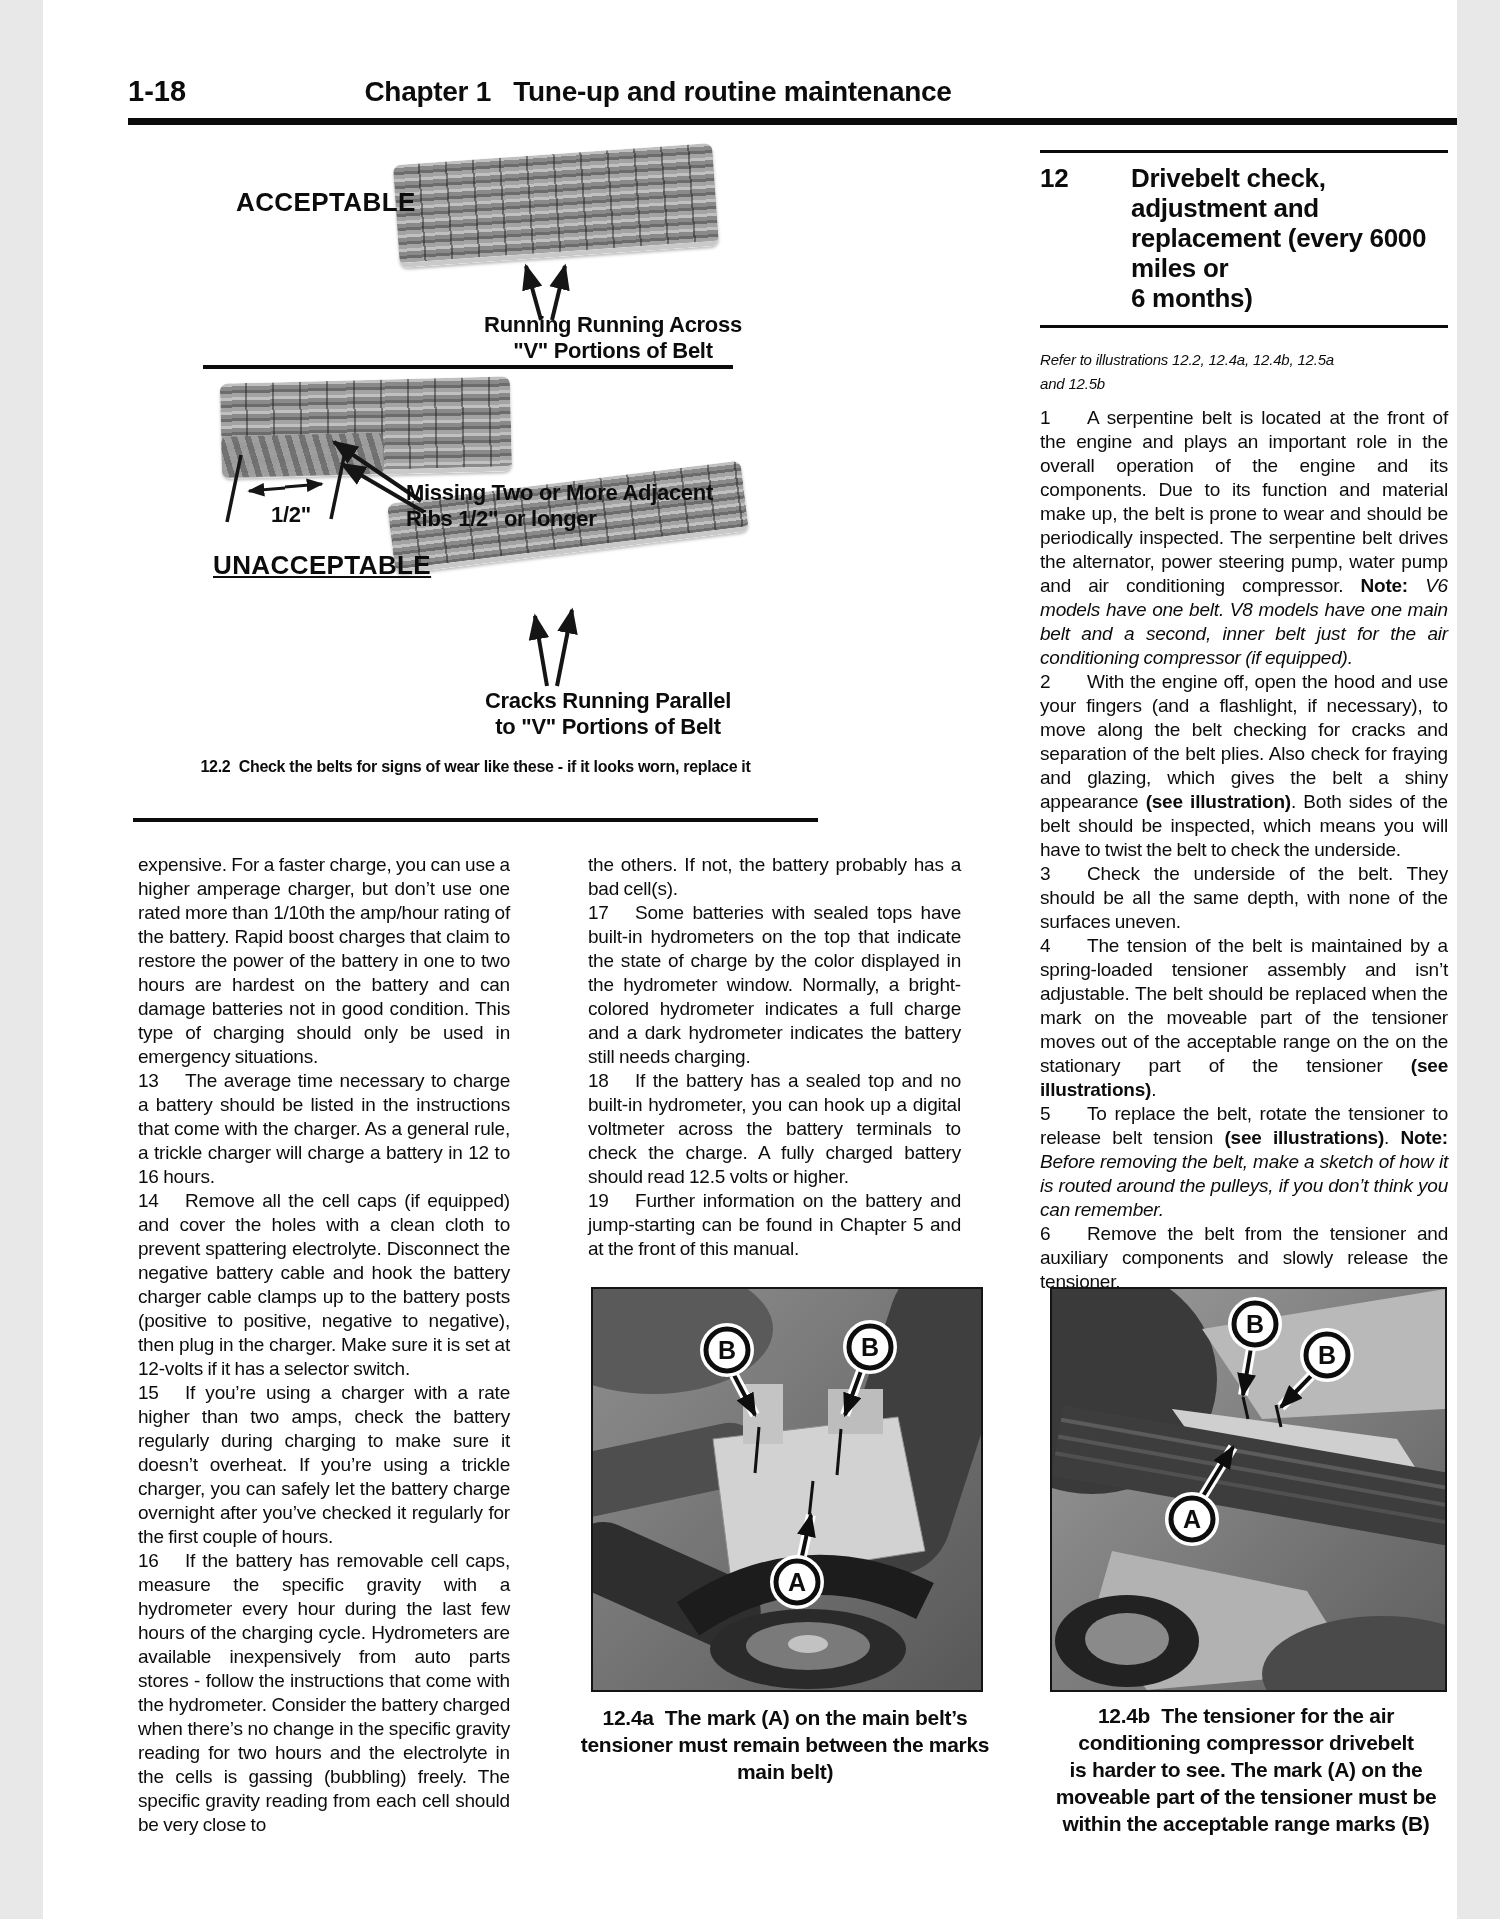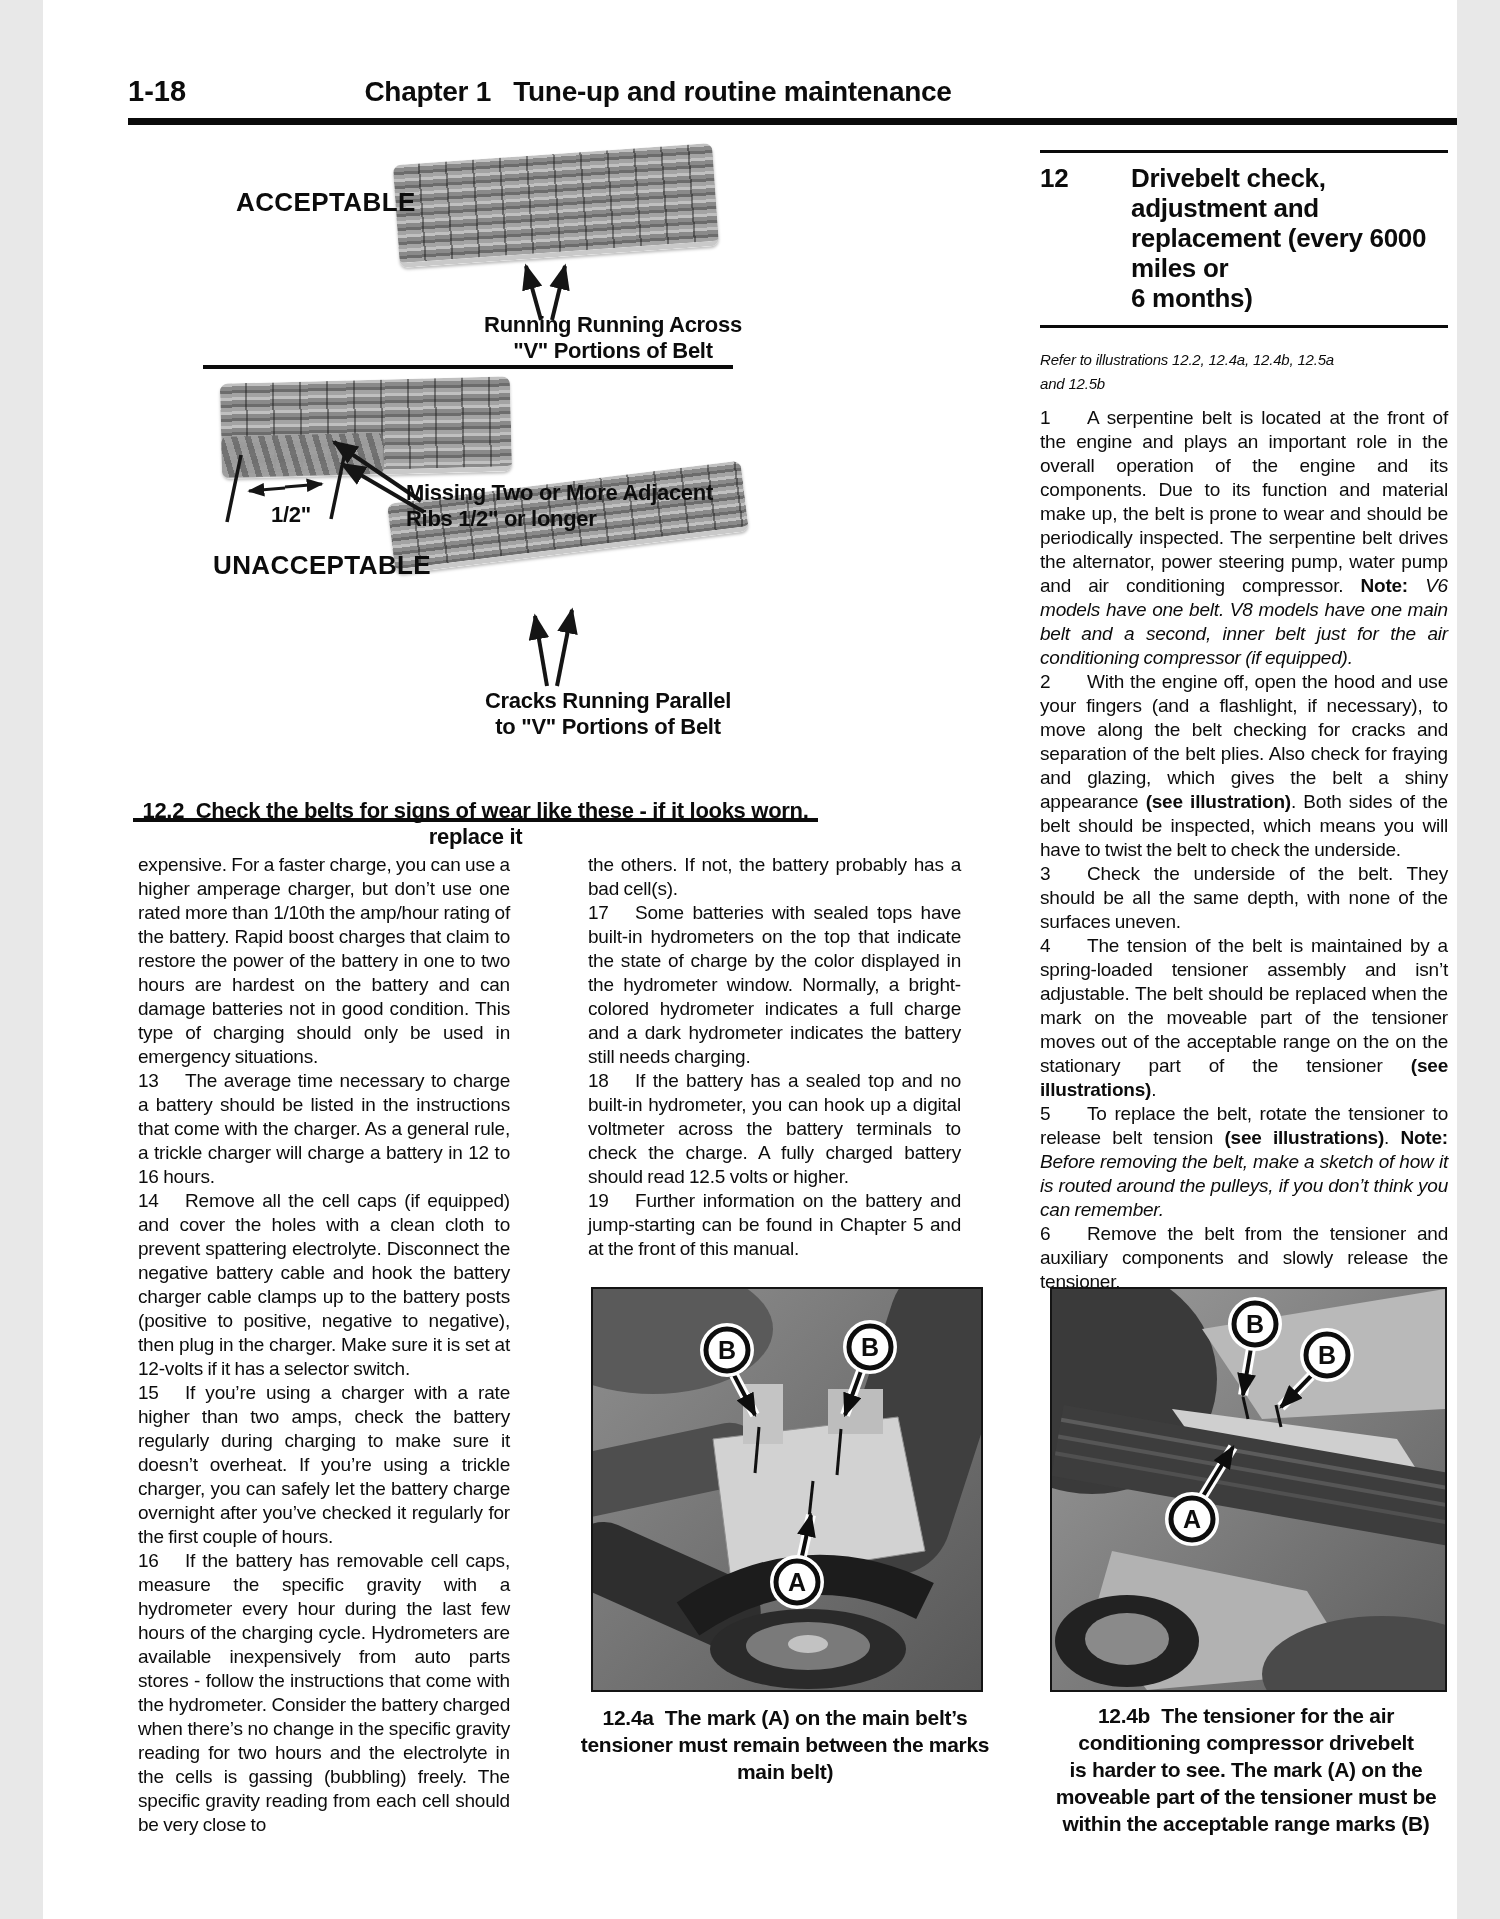--- a/index.html
+++ b/index.html
@@ -10,21 +10,21 @@
   .hdr-num{font-weight:bold;font-size:29px;}
   .hdr-title{font-weight:bold;font-size:28px;text-align:center;letter-spacing:-0.3px;}
   .col{position:absolute;}
   .bp{margin:0;text-align:justify;font-size:19px;line-height:24px;letter-spacing:-0.2px;word-spacing:-0.6px;}
   .pnum{display:inline-block;min-width:47px;}
   .s-b{font-weight:bold;}
   .s-i{font-style:italic;}
   .fig-label{position:absolute;font-weight:bold;font-size:26px;letter-spacing:0.4px;}
   .fig-ann{position:absolute;font-weight:bold;font-size:22px;line-height:26px;letter-spacing:-0.3px;}
   .fig-ann.center{text-align:center;}
-  .fig-caption{position:absolute;font-weight:bold;font-size:22px;text-align:center;letter-spacing:-0.3px;margin-top:40px;}
+  .fig-caption{position:absolute;font-weight:bold;font-size:16px;text-align:center;letter-spacing:-0.3px;}
   .belt{position:absolute;border-radius:8px;border-bottom:5px solid #c9c9c9;
     background:
       repeating-linear-gradient(90deg, rgba(25,25,25,0) 0 25px, rgba(25,25,25,0.45) 25px 27px),
       repeating-linear-gradient(180deg, #c0c0c0 0 3px, #8a8a8a 3px 7px, #6c6c6c 7px 10px, #a3a3a3 10px 14px);
     box-shadow:0 2px 3px rgba(0,0,0,0.25);}
   .belt-torn{position:absolute;left:0;bottom:-4px;width:56%;height:46%;border-radius:6px;opacity:.95;
     background:repeating-linear-gradient(75deg,#9d9d9d 0 7px,#6f6f6f 7px 13px);}
   .sec-rule{height:3px;background:#0b0b0b;}
   .sec-head{display:flex;font-weight:bold;font-size:26px;line-height:30px;letter-spacing:-0.3px;margin:0;gap:44px;}
   .refer{font-style:italic;font-size:15px;line-height:24px;letter-spacing:-0.2px;}
@@ -80,21 +80,21 @@
     <div class="fig-label" style="left:108px;top:57px;">ACCEPTABLE</div>
     <div class="fig-ann center" style="left:345px;top:182px;width:280px;">
       <div>Running Running Across</div>
       <div>"V" Portions of Belt</div>
     </div>
     <div class="fig-ann center" style="left:118px;top:372px;width:90px;">1/2"</div>
     <div class="fig-ann" style="left:278px;top:350px;width:330px;">
       <div>Missing Two or More Adjacent</div>
       <div>Ribs 1/2" or longer</div>
     </div>
-    <div class="fig-label" style="left:85px;top:420px;">UNACCEPTABLE</div>
+    <div class="fig-label" style="left:85px;top:420px;text-decoration:underline;">UNACCEPTABLE</div>
     <div class="fig-ann center" style="left:340px;top:558px;width:280px;">
       <div>Cracks Running Parallel</div>
       <div>to "V" Portions of Belt</div>
     </div>
     <div class="fig-caption" style="left:0;top:628px;width:695px;">12.2&nbsp; Check the belts for signs of wear like these - if it looks worn, replace it</div>
     <div class="rule" style="left:5px;top:688px;width:685px;height:4px;"></div>
   </div>
 
   <div class="col" style="left:997px;top:130px;width:408px;">
     <div class="sec-rule" style="margin-top:20px;"></div>

